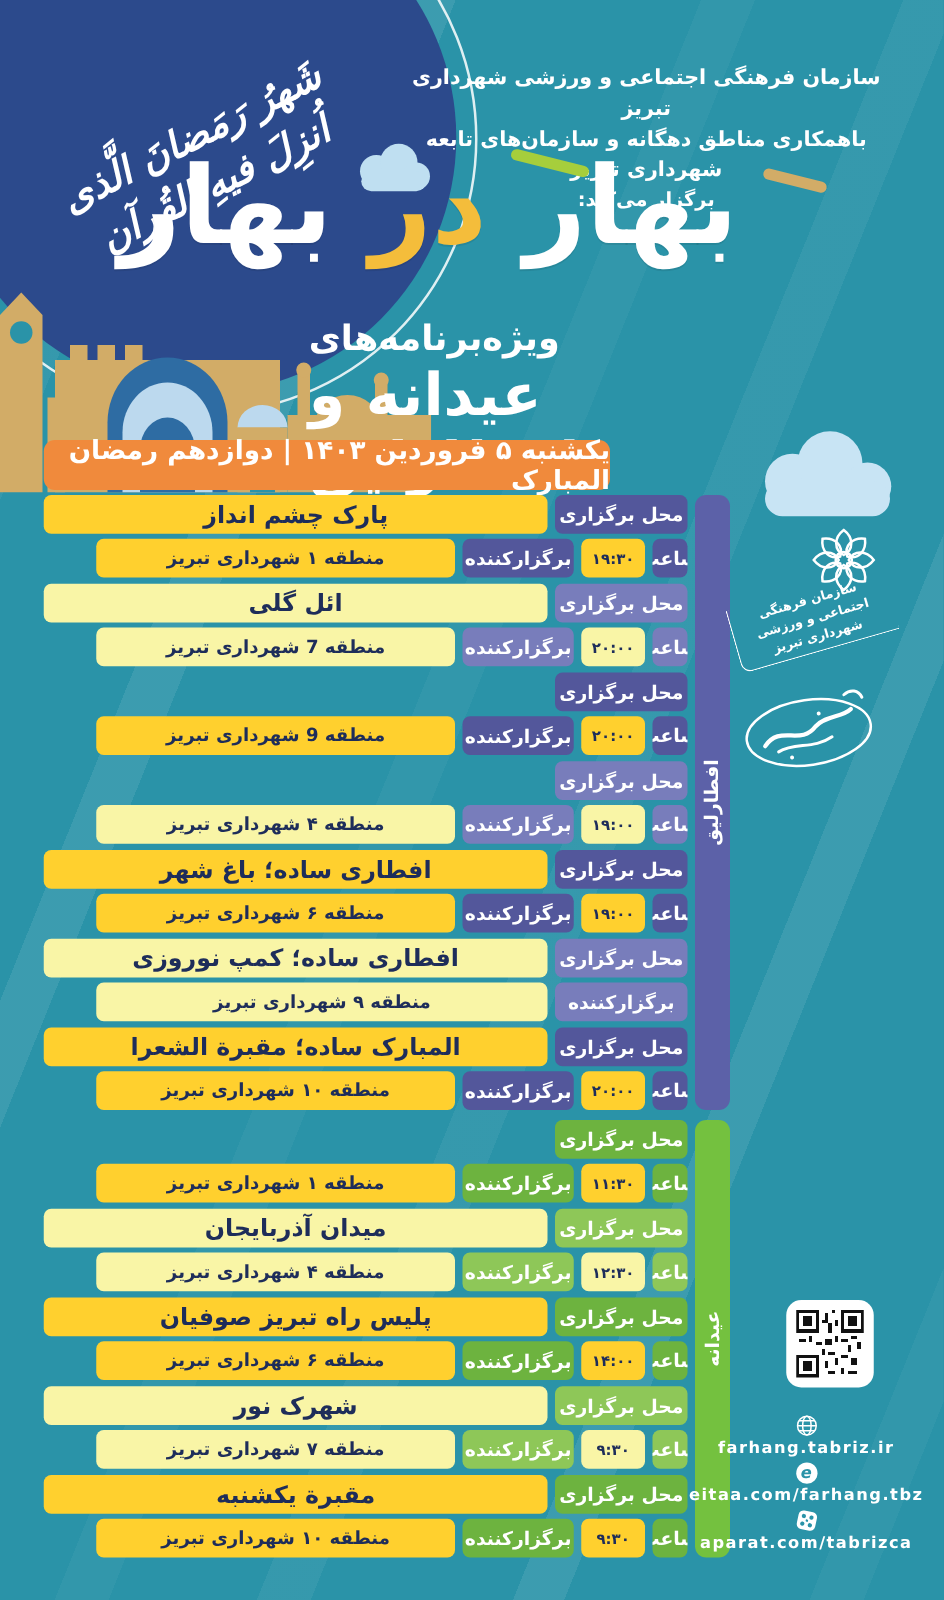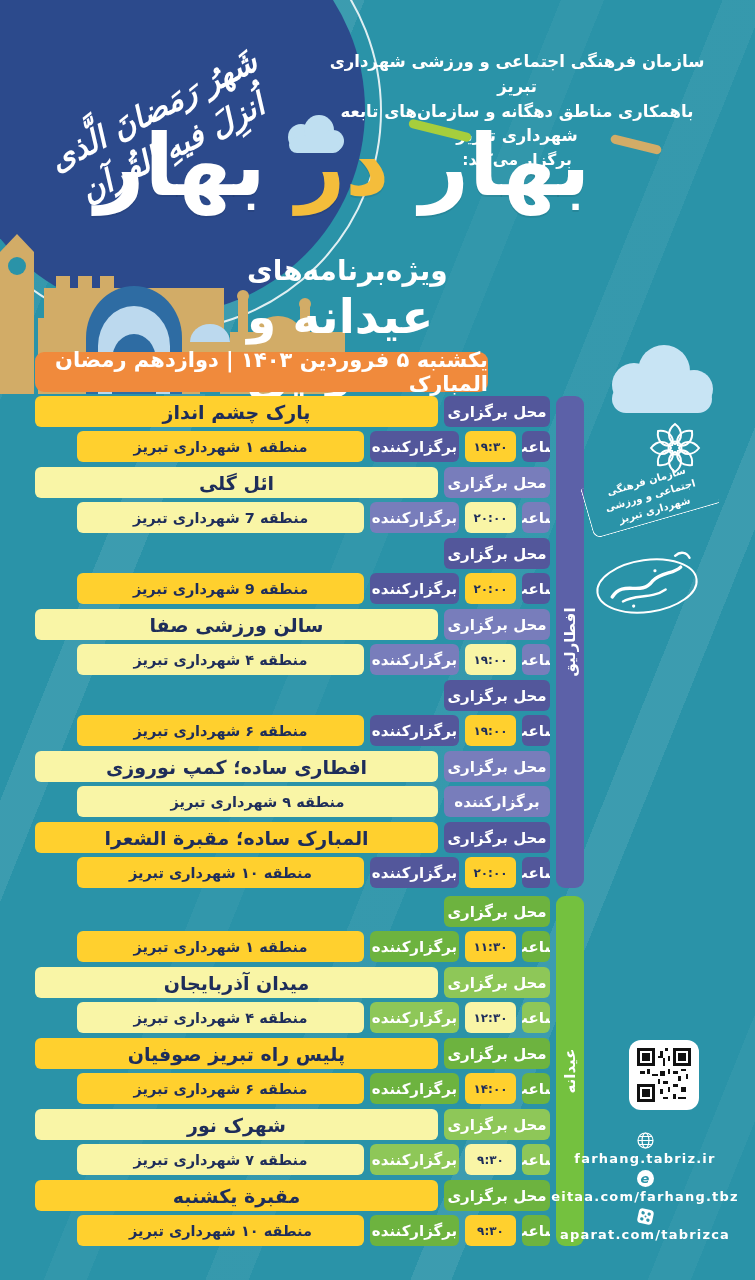--- a/index.html
+++ b/index.html
@@ -244,32 +244,32 @@
           <div class="line">
             <div class="cell label time-label">ساعت</div>
             <div class="cell time-box">۲۰:۰۰</div>
             <div class="cell label org-label">برگزارکننده</div>
             <div class="cell bar org-name">منطقه 9 شهرداری تبریز</div>
           </div>
         </div>
         <div class="event pale">
           <div class="line">
             <div class="cell label venue-label">محل برگزاری</div>
-            <div class="cell bar venue-name">سالن ورزشی صفا</div>
           </div>
           <div class="line">
             <div class="cell label time-label">ساعت</div>
             <div class="cell time-box">۱۹:۰۰</div>
             <div class="cell label org-label">برگزارکننده</div>
             <div class="cell bar org-name">منطقه ۴ شهرداری تبریز</div>
           </div>
         </div>
         <div class="event bright">
           <div class="line">
             <div class="cell label venue-label">محل برگزاری</div>
+            <div class="cell bar venue-name">افطاری ساده؛ باغ شهر</div>
           </div>
           <div class="line">
             <div class="cell label time-label">ساعت</div>
             <div class="cell time-box">۱۹:۰۰</div>
             <div class="cell label org-label">برگزارکننده</div>
             <div class="cell bar org-name">منطقه ۶ شهرداری تبریز</div>
           </div>
         </div>
         <div class="event pale">
           <div class="line">

